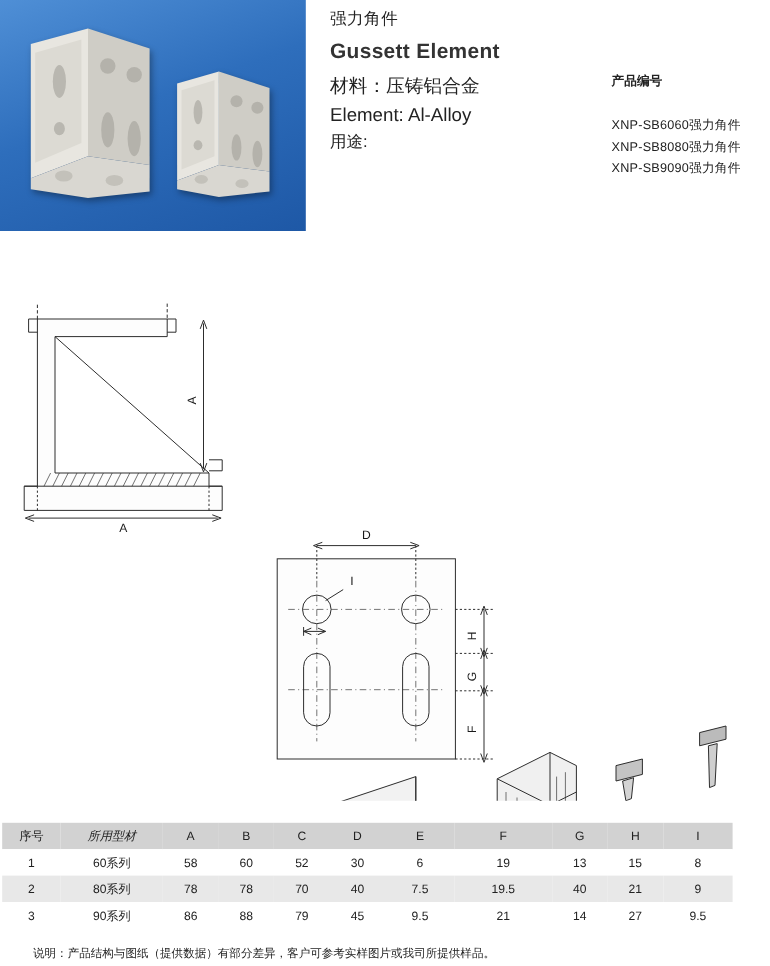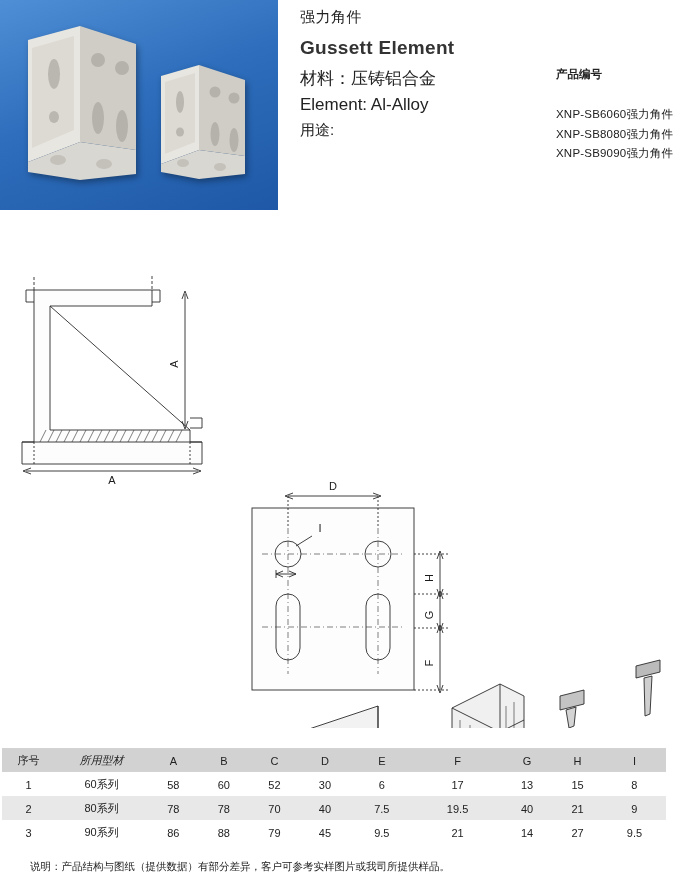--- a/index.html
+++ b/index.html
@@ -312,21 +312,21 @@
       </thead>
       <tbody>
         <tr class="odd">
           <td>1</td>
           <td>60系列</td>
           <td>58</td>
           <td>60</td>
           <td>52</td>
           <td>30</td>
           <td>6</td>
-          <td>17</td>
+          <td>19</td>
           <td>13</td>
           <td>15</td>
           <td>8</td>
         </tr>
         <tr class="even">
           <td>2</td>
           <td>80系列</td>
           <td>78</td>
           <td>78</td>
           <td>70</td>

